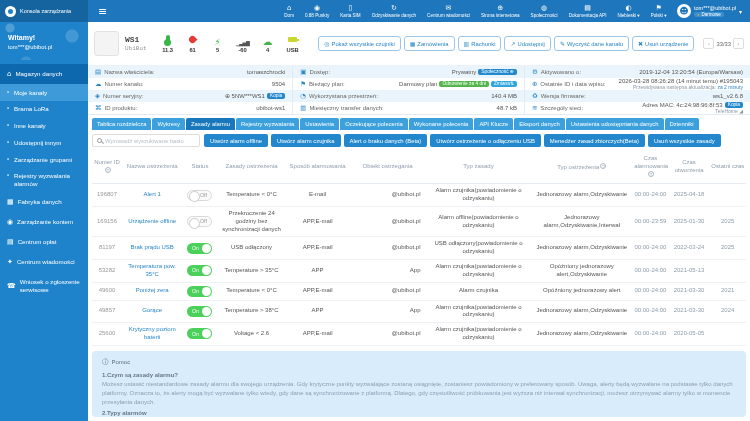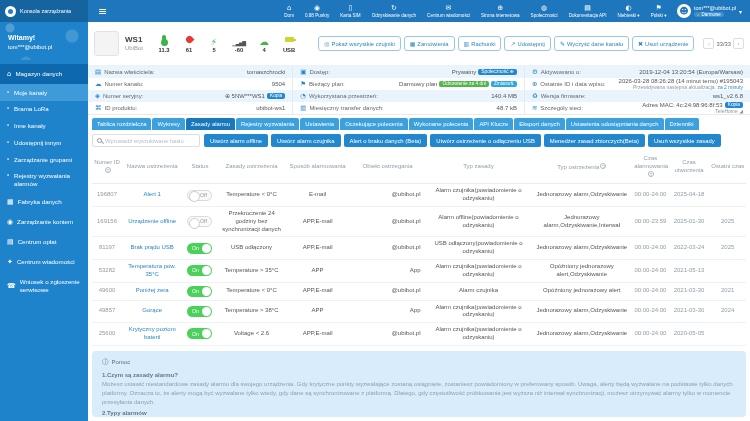--- a/index.html
+++ b/index.html
@@ -47,21 +47,21 @@
   .menu-section .m-ic { font-size:7px; flex:none; font-family:"DejaVu Sans",sans-serif; }
   .menu-section .m-lb { line-height:1.25; }
   .menu-section .m-caret { margin-left:auto; font-size:5px; font-family:"DejaVu Sans",sans-serif; }
   .sub-item { padding:4.5px 4px 4.5px 14px; position:relative; cursor:pointer; line-height:1.25; }
   .sub-item::before { content:"●"; position:absolute; left:7px; top:5.5px; font-size:3.5px; }
   .sub-item.active { background:#3e9ad8; }
 
   
   .device-card { height:44px; display:flex; align-items:center; gap:6px; padding:0 6px; border-bottom:1px solid #edf2f6; flex:none; }
   .thumb { width:25px; height:25px; background:#f4f4f4; border:1px solid #e2e2e2; border-radius:3px; flex:none; }
-  .dev-name { line-height:1.2; }
+  .dev-name { line-height:1.2;font-family:Liberation Mono, monospace; }
   .dev-name .n1 { font-size:8px; font-weight:bold; color:#444; }
   .dev-name .n2 { font-size:6px; color:#999; }
   .sensors { display:flex; gap:11px; margin-left:8px; }
   .sensor { display:flex; flex-direction:column; align-items:center; width:14px; }
   .sensor .s-val { font-size:5.8px; color:#333; margin-top:2px; font-weight:bold; }
   .s-ic { height:10px; display:flex; align-items:center; justify-content:center; }
   .s-temp { width:4px; height:10px; background:#3bb54a; border-radius:2px; position:relative; }
   .s-temp::after { content:""; position:absolute; bottom:-1px; left:-1.5px; width:7px; height:7px; border-radius:50%; background:#3bb54a; }
   .s-hum { width:7px; height:7px; background:#e23c39; border-radius:50% 0 50% 50%; transform:rotate(45deg); }
   .s-volt::before { content:"⚡"; color:#3bb54a; font-size:9px; font-family:"DejaVu Sans",sans-serif; }

